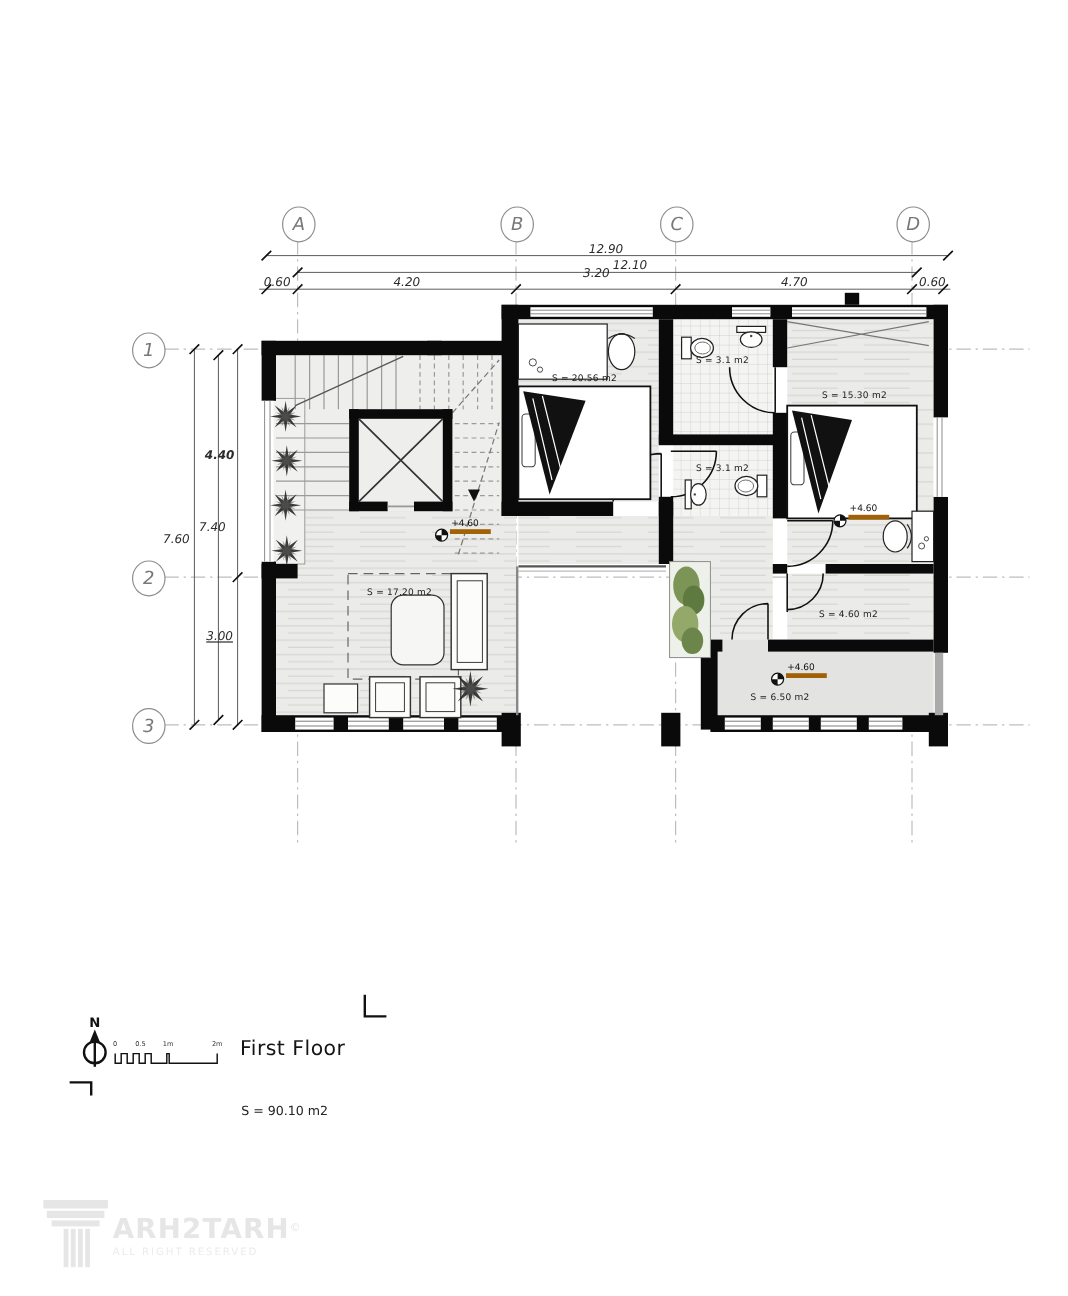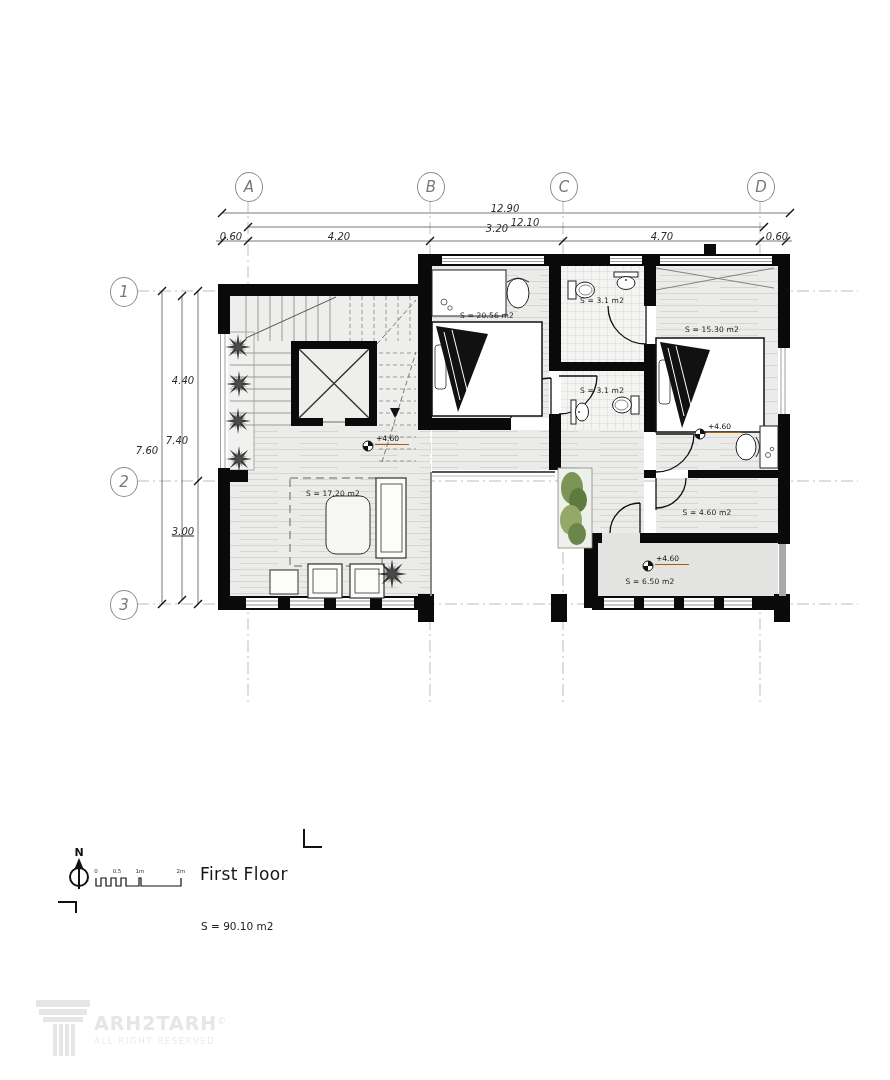--- a/index.html
+++ b/index.html
@@ -5,29 +5,29 @@
   html,body{margin:0;padding:0;background:#fff;}
   #canvas{position:relative;width:890px;height:1080px;background:#fff;overflow:hidden;
           font-family:"DejaVu Sans",sans-serif;}
   #plan-svg{position:absolute;left:0;top:0;}
   .txt{position:absolute;white-space:nowrap;z-index:5;}
   .bubble{position:absolute;width:26px;height:28px;border:1.2px solid #8d8d8d;border-radius:50%;
           background:#fff;color:#787878;font-size:15px;line-height:28px;text-align:center;
           z-index:6;font-style:italic;}
   .dim{font-style:italic;font-size:10px;color:#2b2b2b;transform:translate(-50%,-50%);}
   .lbl{font-size:7.5px;color:#1c1c1c;letter-spacing:.2px;transform:translate(-50%,-50%);}
-  .lvl{font-size:7.5px;color:#111;border-bottom:1px solid #a16207;padding:0 10px 1px 1px;
+  .lvl{font-size:7.5px;color:#111;border-bottom:4px solid #a16207;padding:0 10px 1px 1px;
        transform:translate(0,-100%);}
   .scale-tick{font-size:5.5px;color:#333;transform:translate(-50%,0);}
   .north-label{font-size:11px;font-weight:bold;color:#111;transform:translate(-50%,0);}
   .plan-title{font-size:17px;color:#141414;letter-spacing:.4px;}
   .plan-area{font-size:10.5px;color:#222;}
   .logo{position:absolute;left:36px;top:1000px;display:flex;align-items:flex-start;z-index:4;}
   .logo-text{margin-left:2px;margin-top:14px;}
-  .logo-brand{font-size:19px;font-weight:bold;color:#e6e6e6;letter-spacing:1px;line-height:1;}
+  .logo-brand{font-size:23px;font-weight:bold;color:#e6e6e6;letter-spacing:1px;line-height:1;}
   .logo-mark{font-size:9px;color:#e6e6e6;vertical-align:super;}
   .logo-tagline{font-size:8.5px;color:#ebebeb;letter-spacing:1.6px;margin-top:2px;}
 </style>
 </head>
 <body>
 
 <div id="canvas">
 
 <svg id="plan-svg" width="890" height="1080" viewBox="0 0 890 1080">
   <defs>
@@ -293,21 +293,21 @@
 
 <div class="txt dim" style="left:505px;top:208px;">12.90</div>
 <div class="txt dim" style="left:505px;top:222px;margin-left:20px;">12.10</div>
 <div class="txt dim" style="left:231px;top:236px;">0.60</div>
 <div class="txt dim" style="left:339px;top:236px;">4.20</div>
 <div class="txt dim" style="left:497px;top:228px;">3.20</div>
 <div class="txt dim" style="left:662px;top:236px;">4.70</div>
 <div class="txt dim" style="left:777px;top:236px;">0.60</div>
 <div class="txt dim" style="left:147px;top:450px;text-align:center;">7.60</div>
 <div class="txt dim" style="left:177px;top:440px;">7.40</div>
-<div class="txt dim" style="left:183px;top:380px;">4.40</div>
+<div class="txt dim" style="left:183px;top:380px;font-weight:bold;">4.40</div>
 <div class="txt dim" style="left:183px;top:531px;text-decoration:underline;">3.00</div>
 
 <div class="txt lbl" style="left:487px;top:315px;">S = 20.56 m2</div>
 <div class="txt lbl" style="left:602px;top:300px;">S = 3.1 m2</div>
 <div class="txt lbl" style="left:602px;top:390px;">S = 3.1 m2</div>
 <div class="txt lbl" style="left:712px;top:329px;">S = 15.30 m2</div>
 <div class="txt lbl" style="left:333px;top:493px;">S = 17.20 m2</div>
 <div class="txt lbl" style="left:707px;top:512px;">S = 4.60 m2</div>
 <div class="txt lbl" style="left:650px;top:581px;">S = 6.50 m2</div>
 

